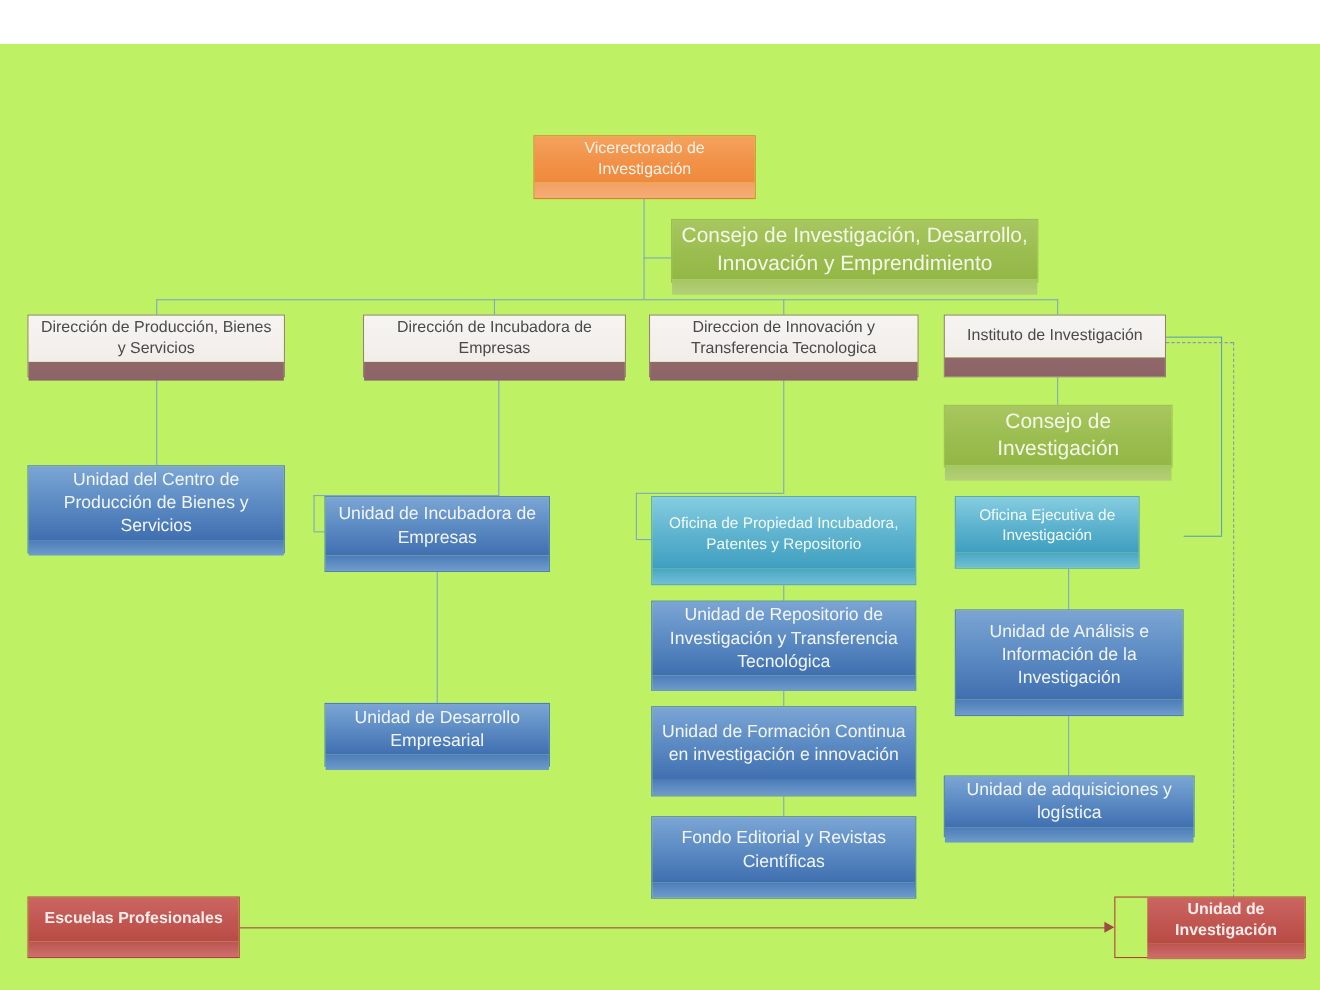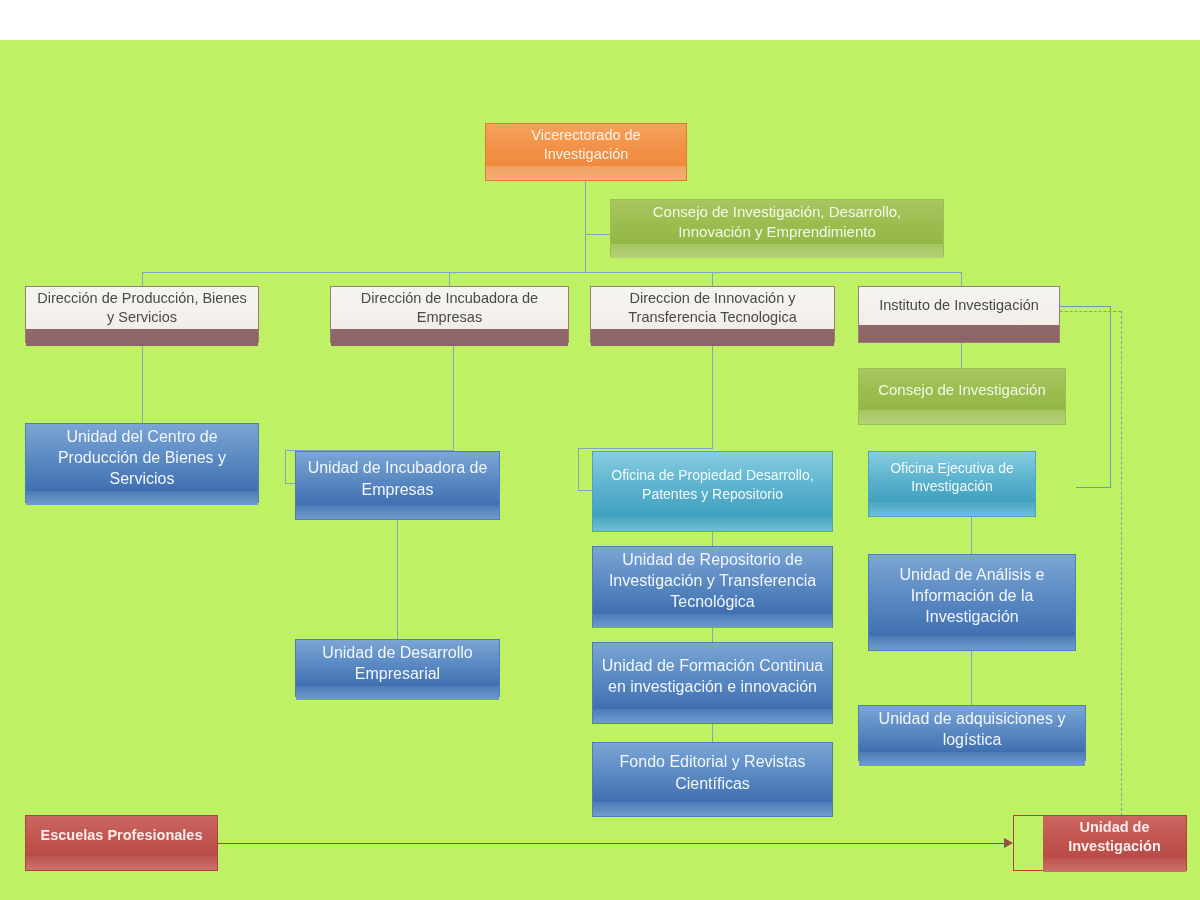--- a/index.html
+++ b/index.html
@@ -40,21 +40,21 @@
     font-size:14.5px;color:#fdf2e8;
   }
   .n-orange .foot{
     background:linear-gradient(to bottom,#f3a063 0%,#f5ad76 100%);
   }
 
   
   .n-green{border:1px solid #9cbf55;}
   .n-green .body{
     background:linear-gradient(to bottom,#a8c760 0%,#9bbd4f 55%,#93b747 100%);
-    font-size:15px;color:#f4f8e9;
+    font-size:19px;color:#f4f8e9;
   }
   .n-green .foot{
     background:linear-gradient(to bottom,#a6c662 0%,#b4d079 100%);
   }
 
   
   .n-cream{border:1px solid #9b7b7b;}
   .n-cream .body{
     background:linear-gradient(to bottom,#f6f4f1 0%,#f1eeea 100%);
     color:#4a4a4a;font-size:14.5px;
@@ -198,21 +198,21 @@
     <div class="body">Unidad de Incubadora de Empresas</div>
     <div class="foot"></div>
   </div>
 
   <div class="node n-blue" style="left:295px;top:599px;width:205px;height:58px;">
     <div class="body">Unidad de Desarrollo Empresarial</div>
     <div class="foot"></div>
   </div>
 
   <div class="node n-cyan" style="left:592px;top:411px;width:241px;height:81px;">
-    <div class="body">Oficina de Propiedad Desarrollo, Patentes y Repositorio</div>
+    <div class="body">Oficina de Propiedad Incubadora, Patentes y Repositorio</div>
     <div class="foot"></div>
   </div>
 
   <div class="node n-blue" style="left:592px;top:506px;width:241px;height:82px;">
     <div class="body">Unidad de Repositorio de Investigación y Transferencia Tecnológica</div>
     <div class="foot"></div>
   </div>
 
   <div class="node n-blue" style="left:592px;top:602px;width:241px;height:82px;">
     <div class="body">Unidad de Formación Continua en investigación e innovación</div>

